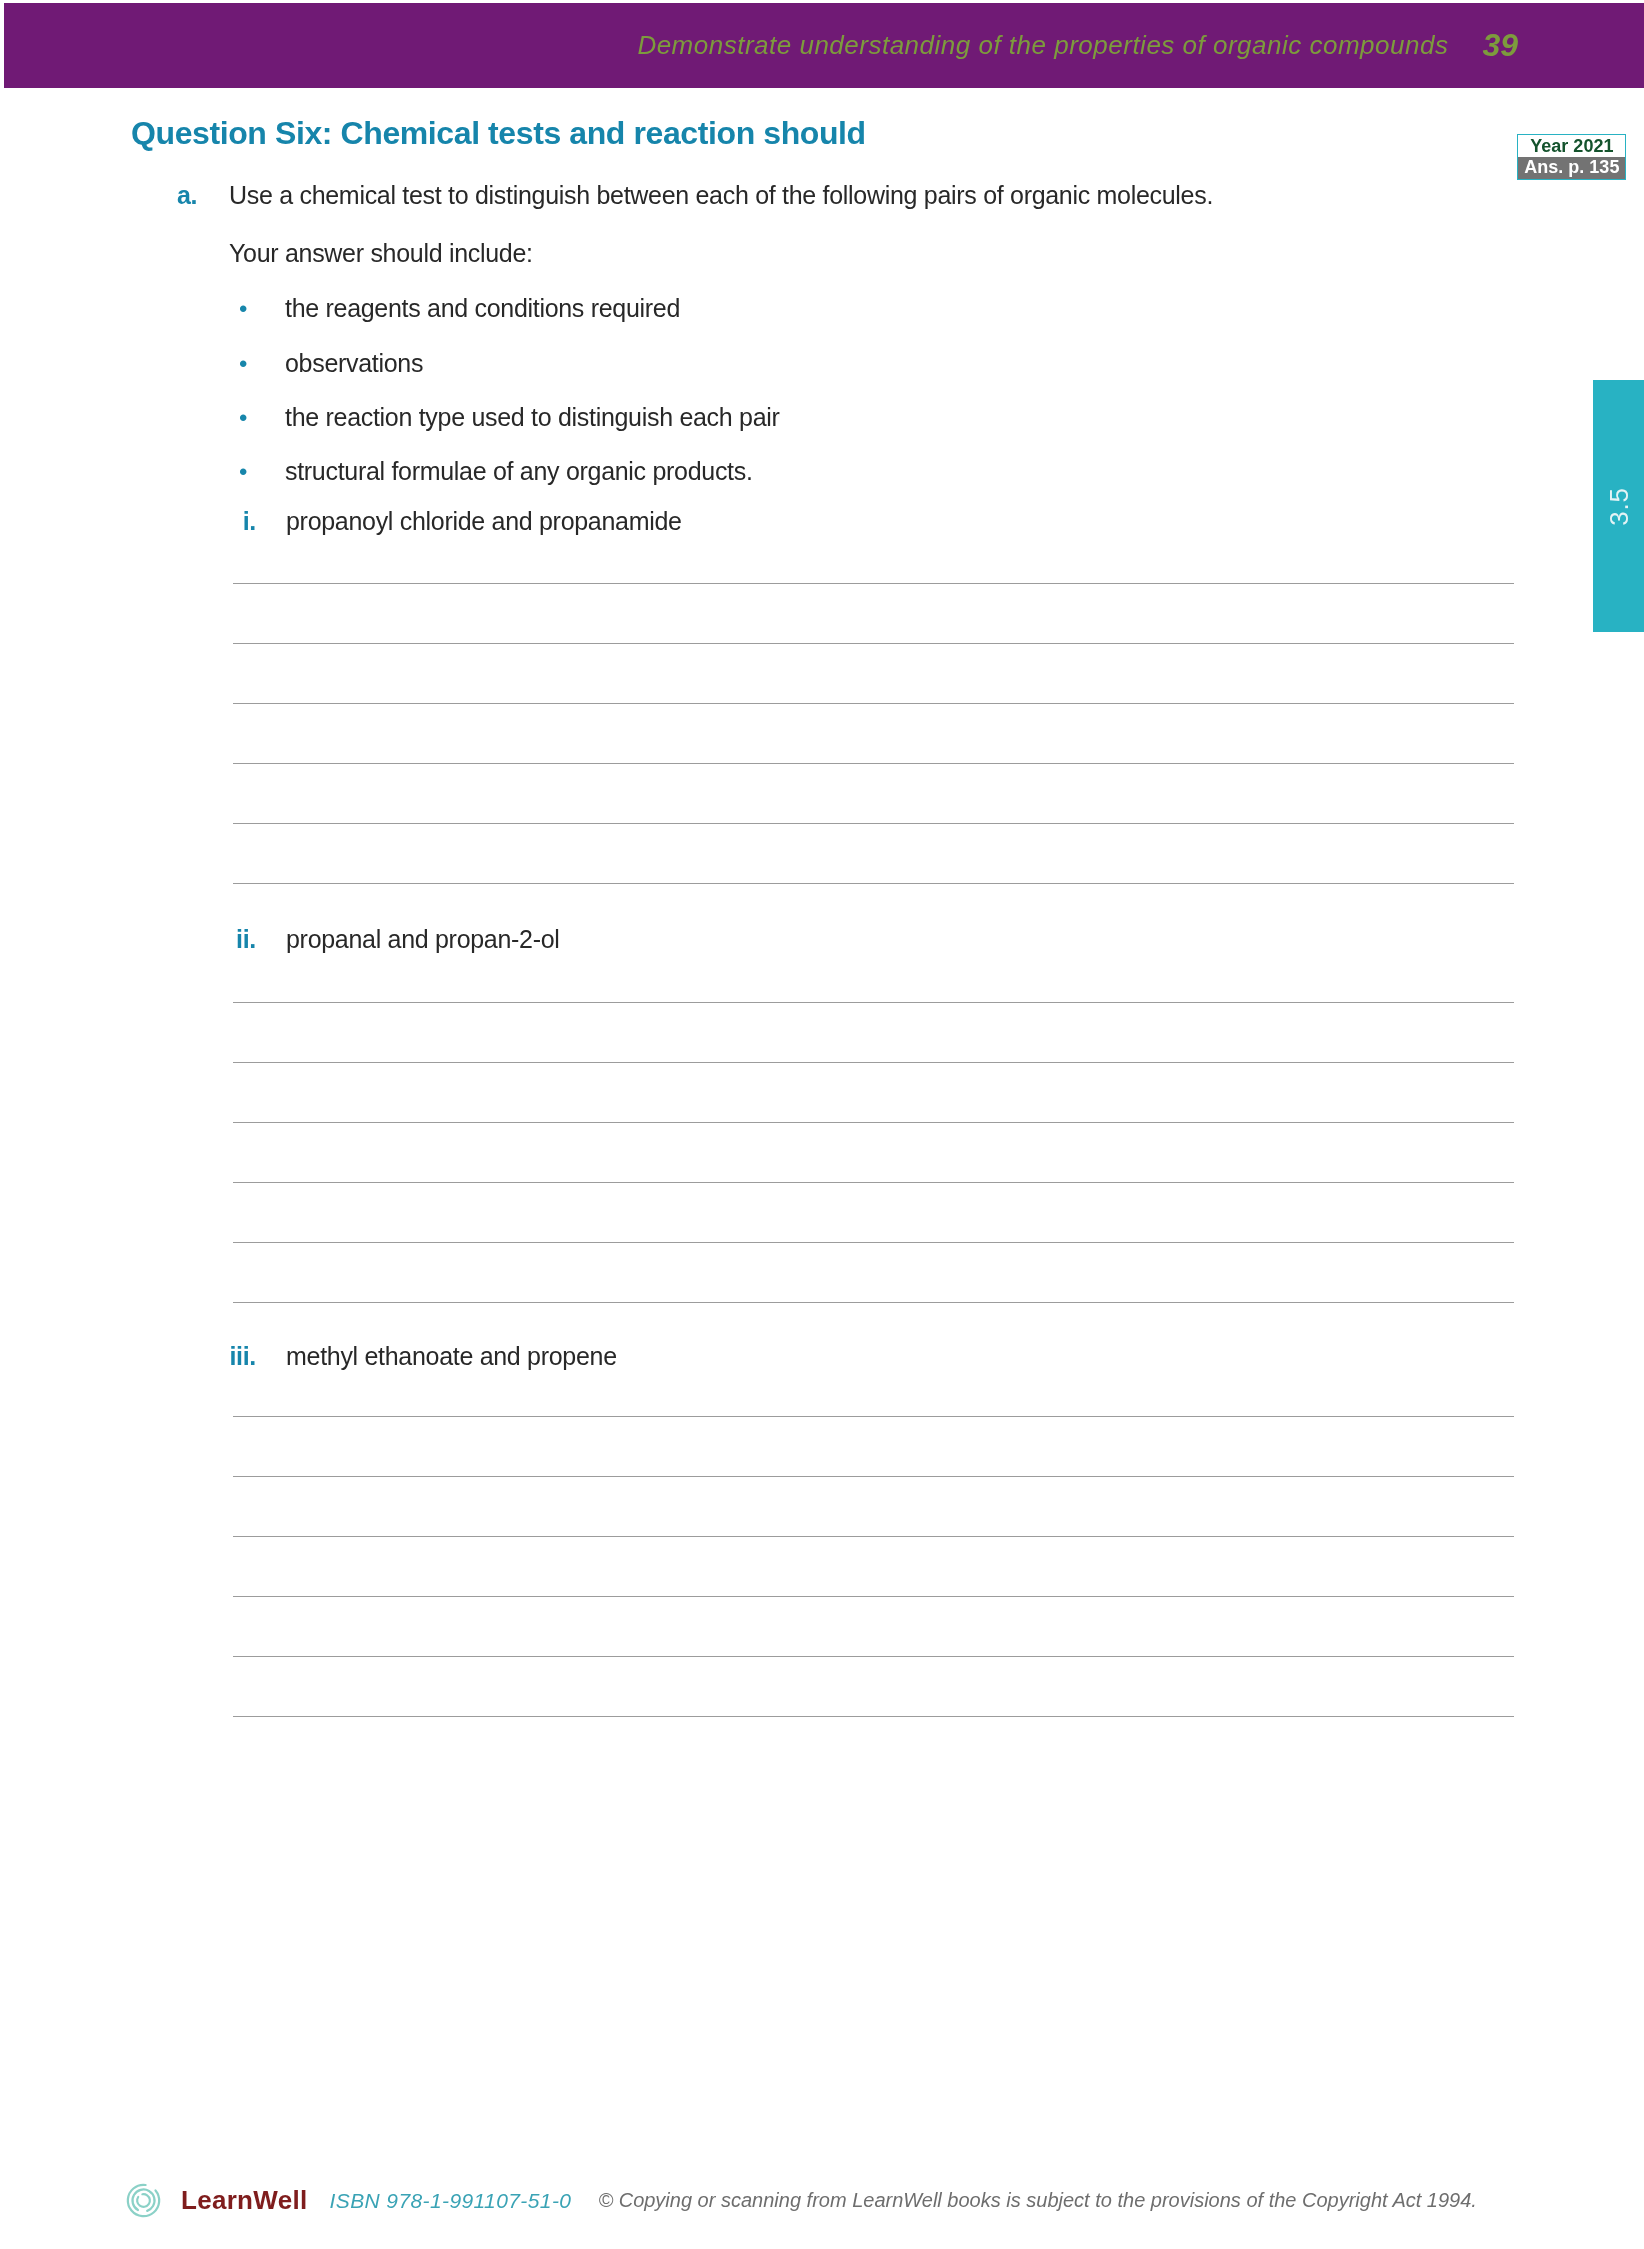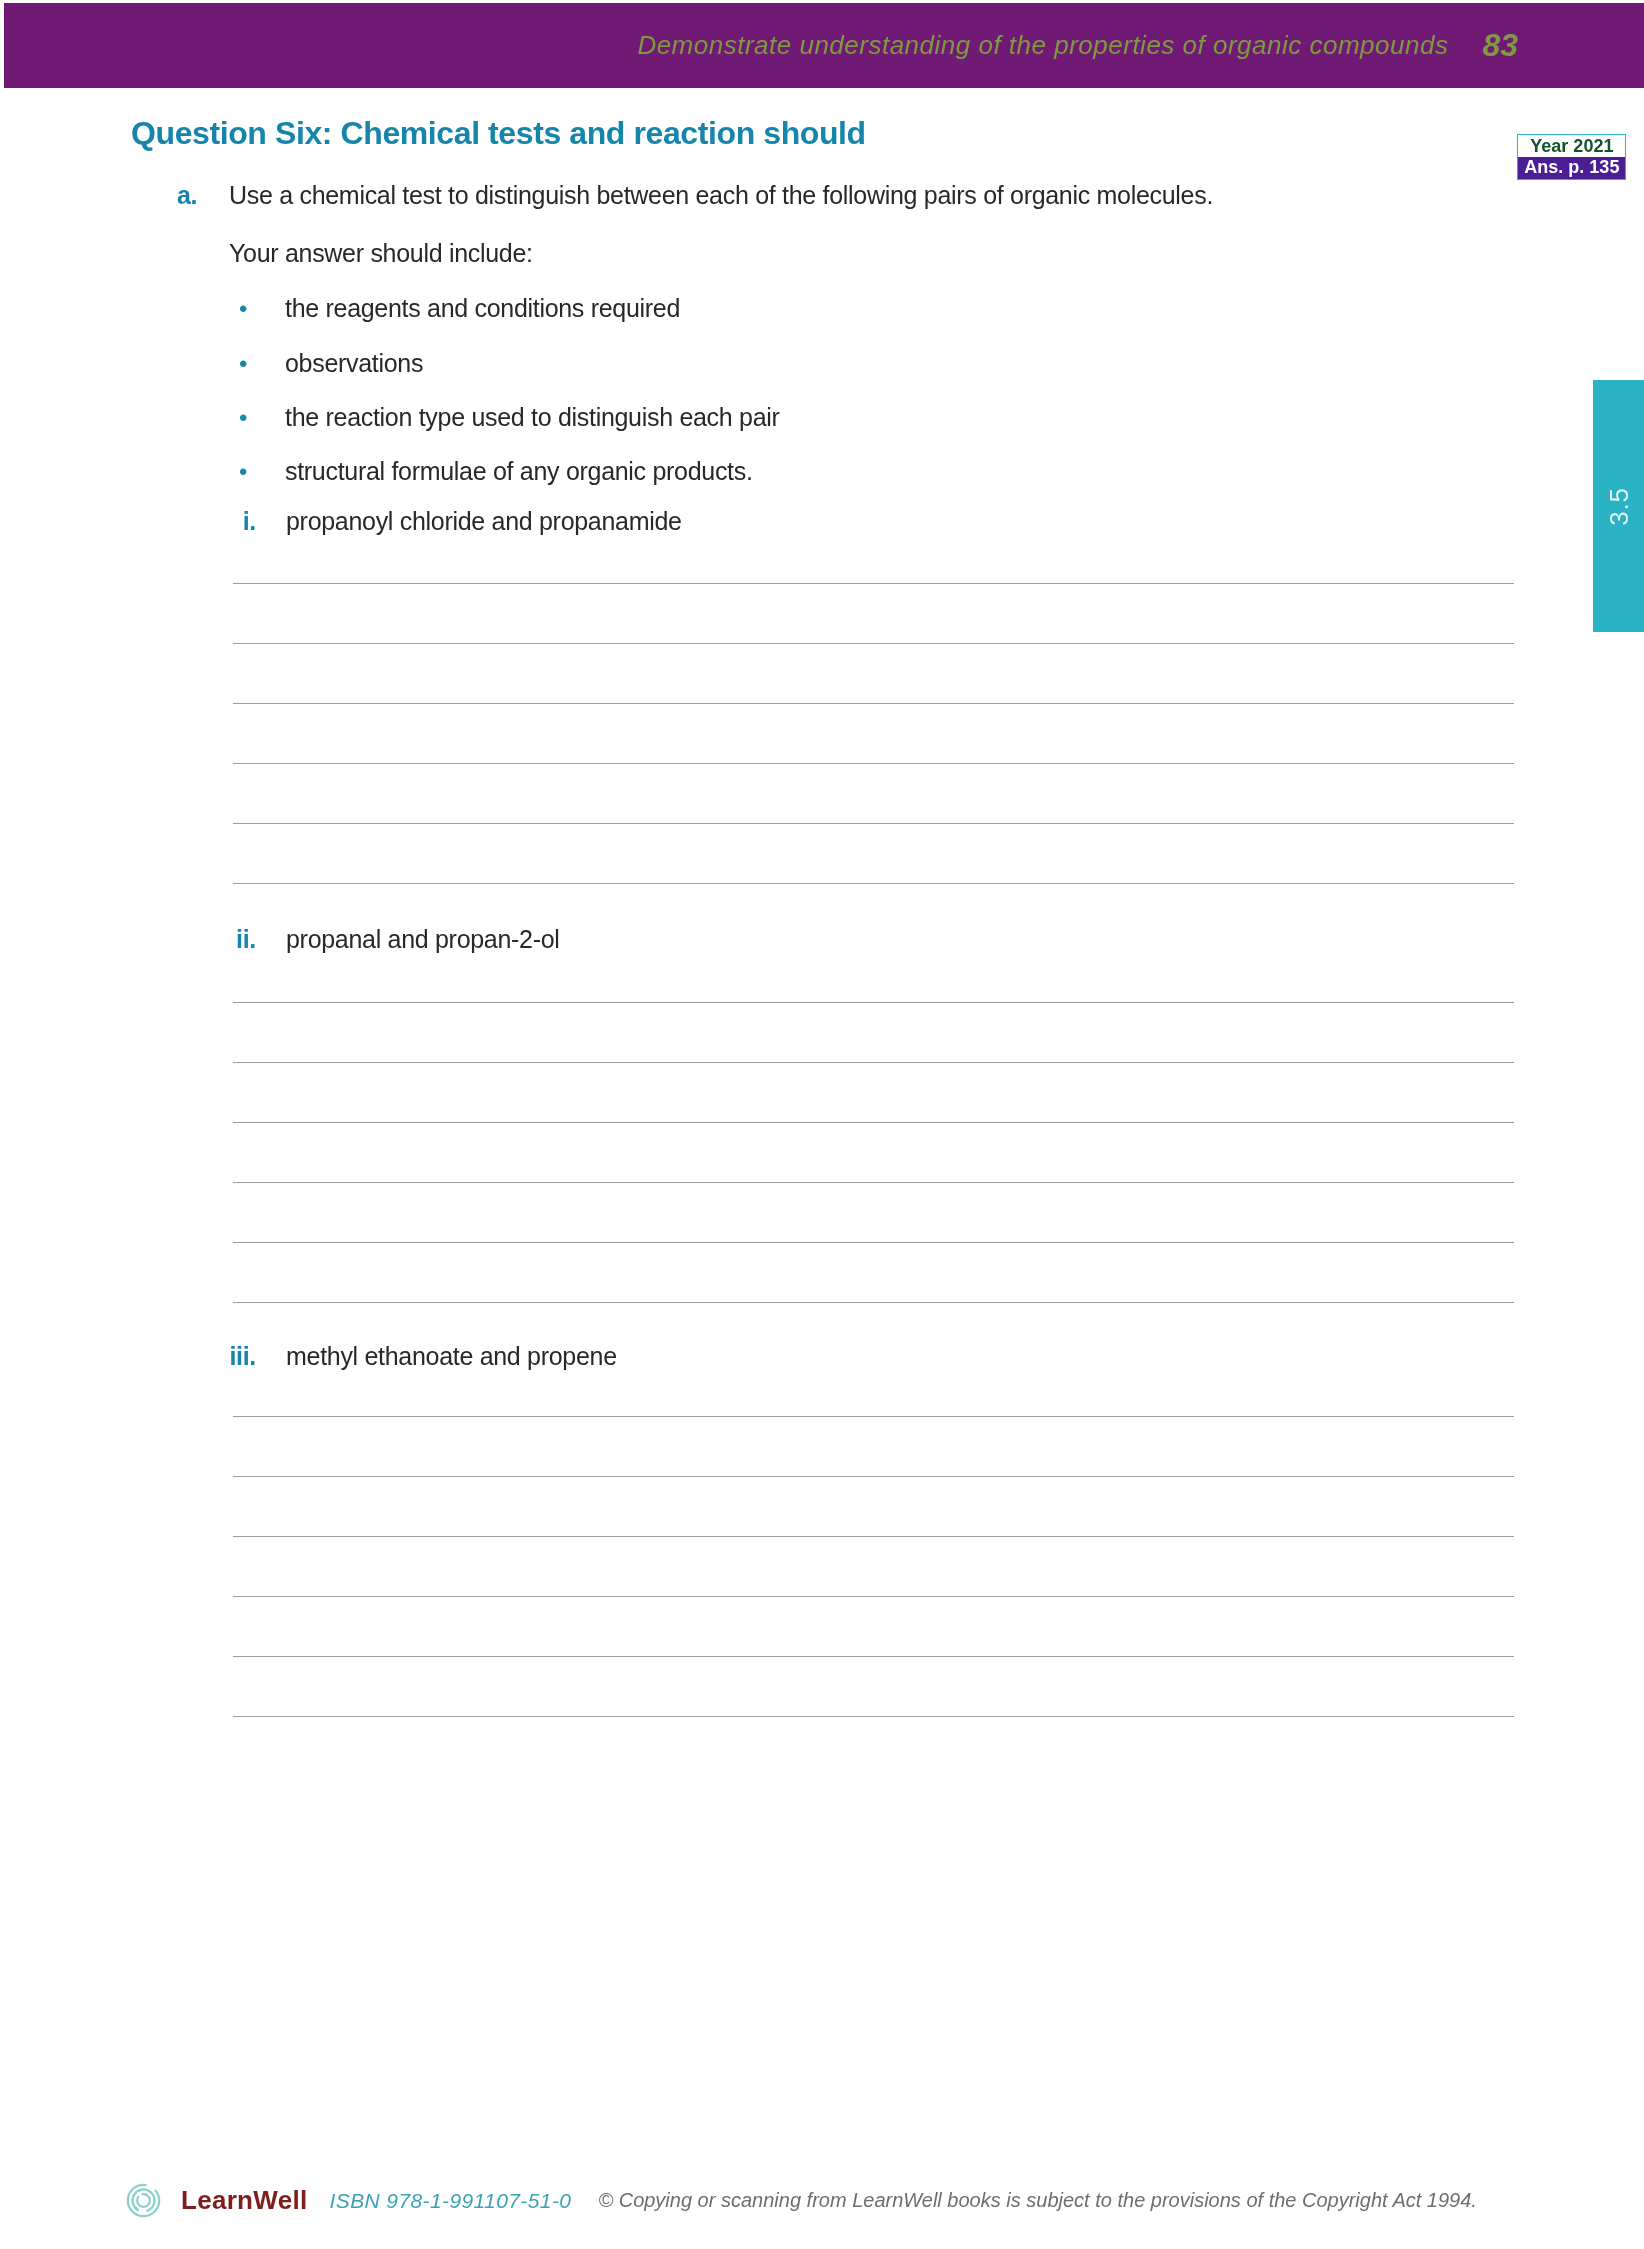--- a/index.html
+++ b/index.html
@@ -62,21 +62,21 @@
     font-size:18px;
     line-height:21px;
     min-width:95px;
   }
   .year-badge .year-row{
     color:#14532d;
     padding:0.8px 6px 0 6px;
     white-space:nowrap;
   }
   .year-badge .ans-row{
-    background:#4c1d95;
+    background:#737373;
     color:#ffffff;
     padding:0 6px 0.8px 6px;
     white-space:nowrap;
   }
 
   
   .section-tab{
     position:absolute;
     left:1593px; top:380px;
     width:52px; height:252px;
@@ -169,21 +169,21 @@
     white-space:nowrap;
   }
 </style>
 </head>
 <body>
 
 <div class="page">
 
   <div class="header-band">
     <span class="header-title">Demonstrate understanding of the properties of organic compounds</span>
-    <span class="header-pagenum">83</span>
+    <span class="header-pagenum">39</span>
   </div>
 
   <div class="question-heading">Question Six: Chemical tests and reaction should</div>
 
   <div class="year-badge">
     <div class="year-row">Year 2021</div>
     <div class="ans-row">Ans. p. 135</div>
   </div>
 
   <div class="section-tab">

